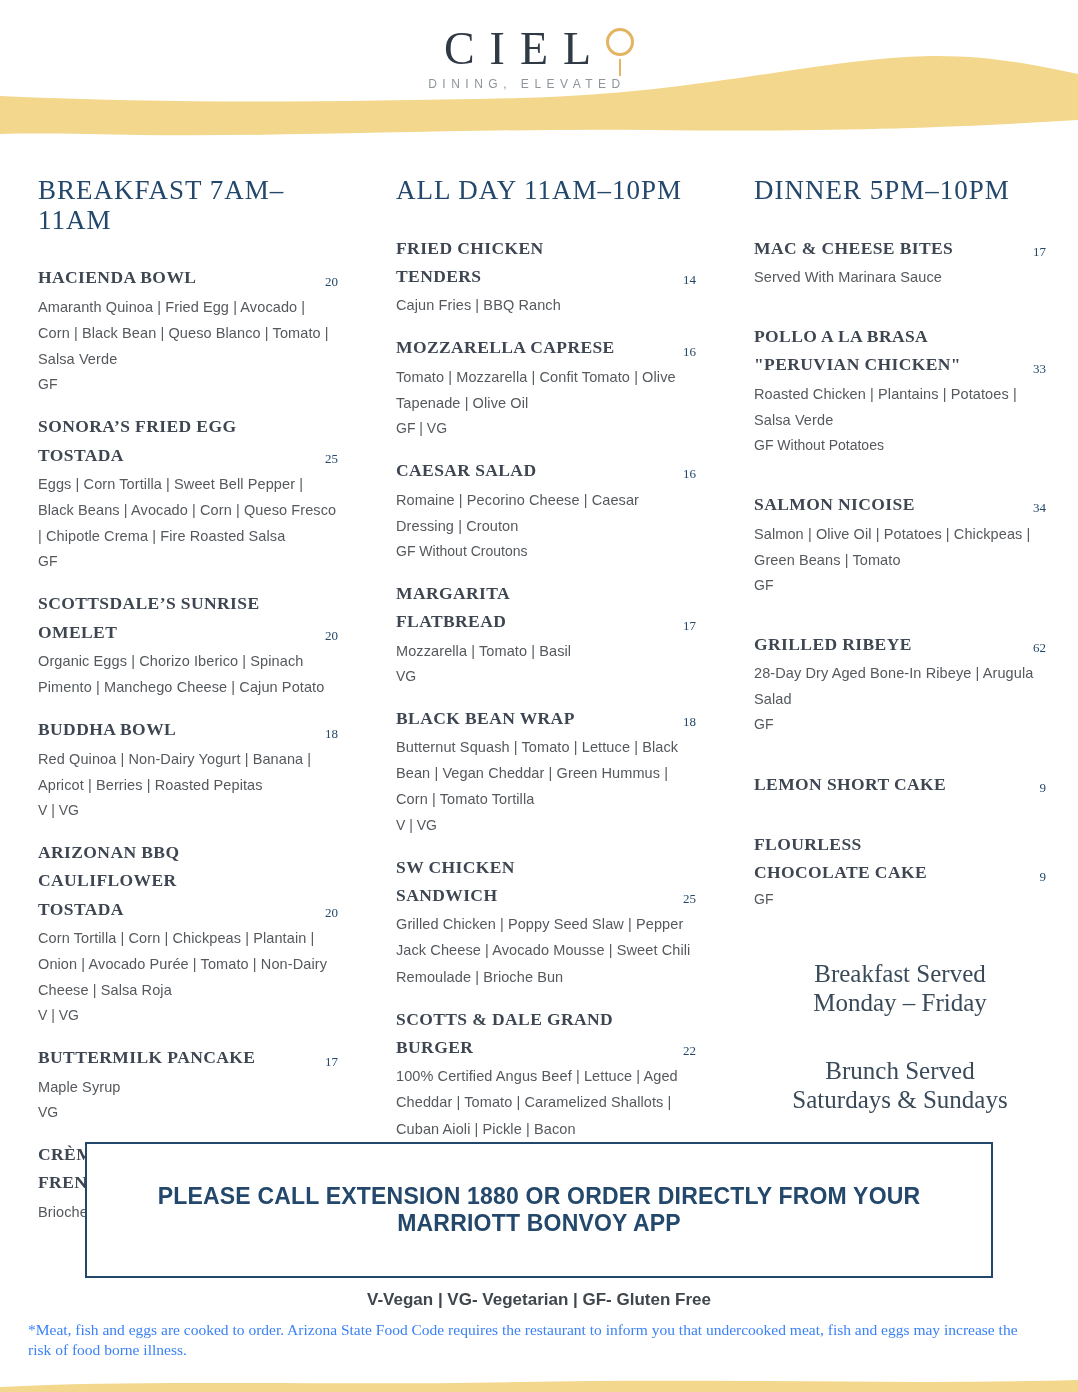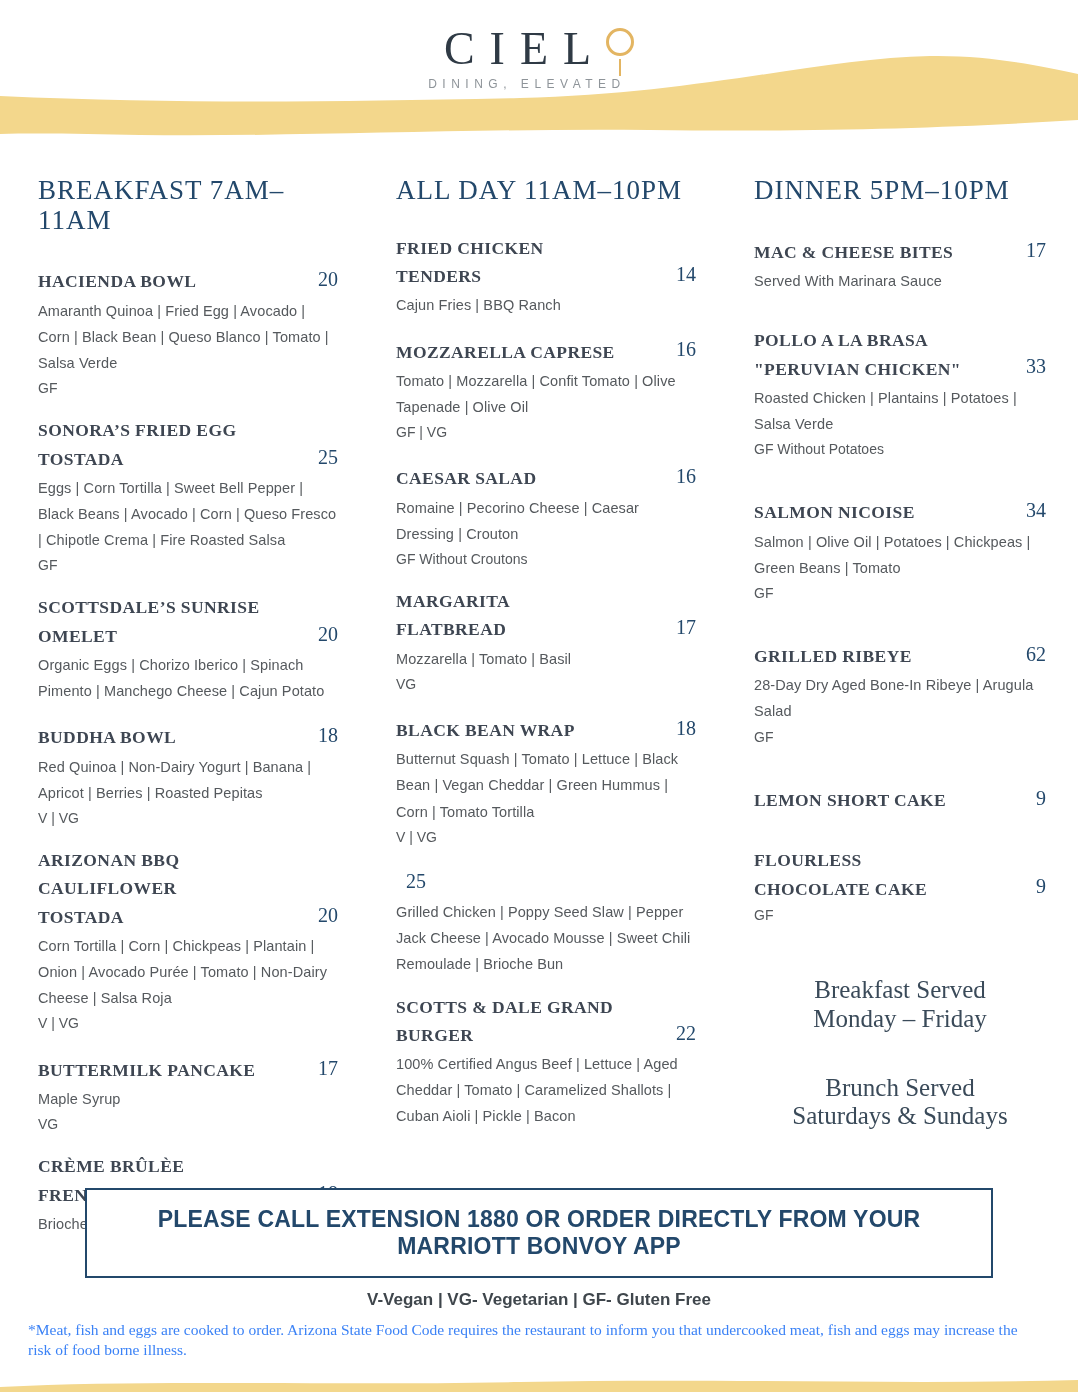--- a/index.html
+++ b/index.html
@@ -44,36 +44,36 @@
     color:var(--navy);letter-spacing:1px;margin:0 0 28px 0;line-height:1.1;
   }
   .menu-item{margin-bottom:15px;}
   .menu-column:nth-child(3) .menu-item{margin-bottom:32px;}
   .item-head{display:flex;justify-content:space-between;align-items:flex-end;}
   .item-name{
     font-family:"Liberation Serif",serif;font-size:17.5px;font-weight:bold;
     color:var(--ink);letter-spacing:0.4px;margin:0;line-height:1.62;max-width:222px;
   }
   .item-price{
-    font-family:"Liberation Serif",serif;font-size:20px;color:var(--navy);
+    font-family:"Liberation Serif",serif;font-size:13px;color:var(--navy);
     padding-left:10px;line-height:1.62;white-space:nowrap;
   }
   .item-desc{margin:2px 0 0 0;font-size:14.5px;color:var(--gray);line-height:1.8;letter-spacing:0.1px;}
   .item-tags{margin:0;font-size:14px;color:var(--gray);line-height:1.8;}
   .section-notes{margin-top:48px;}
   .col-note{
     font-family:"Liberation Serif",serif;font-size:25px;color:var(--note);
     text-align:center;line-height:1.15;max-width:232px;margin:0 auto 40px auto;
   }
 
   
   footer{position:absolute;left:0;right:0;bottom:0;}
   .callout-box{
     margin:0 85px 12px 85px;border:2px solid var(--navy);
-    padding:16px 10px;text-align:center;background:#fff;
+    padding:39px 10px;text-align:center;background:#fff;
   }
   .callout-text{
     margin:0;font-size:23px;font-weight:bold;color:var(--navy);letter-spacing:0.2px;
   }
   .legend{text-align:center;font-size:17px;color:#3F464C;margin:4px 0 10px 0;font-weight:bold;}
   .disclaimer{
     font-family:"Liberation Serif",serif;font-size:15.5px;color:#3b82f6;
     margin:0 38px 14px 28px;line-height:1.3;
   }
   .footer-wave{display:block;}
@@ -210,20 +210,21 @@
     <div class="item-head">
       <h3 class="item-name">BLACK BEAN WRAP</h3>
       <span class="item-price">18</span>
     </div>
     <p class="item-desc">Butternut Squash | Tomato | Lettuce | Black Bean | Vegan Cheddar | Green Hummus | Corn | Tomato Tortilla</p>
     <p class="item-tags">V | VG</p>
   </article>
 
   <article class="menu-item">
     <div class="item-head">
+      <h3 class="item-name">SW CHICKEN SANDWICH</h3>
       <span class="item-price">25</span>
     </div>
     <p class="item-desc">Grilled Chicken | Poppy Seed Slaw | Pepper Jack Cheese | Avocado Mousse | Sweet Chili Remoulade | Brioche Bun</p>
 
   </article>
 
   <article class="menu-item">
     <div class="item-head">
       <h3 class="item-name">SCOTTS &amp; DALE GRAND BURGER</h3>
       <span class="item-price">22</span>

